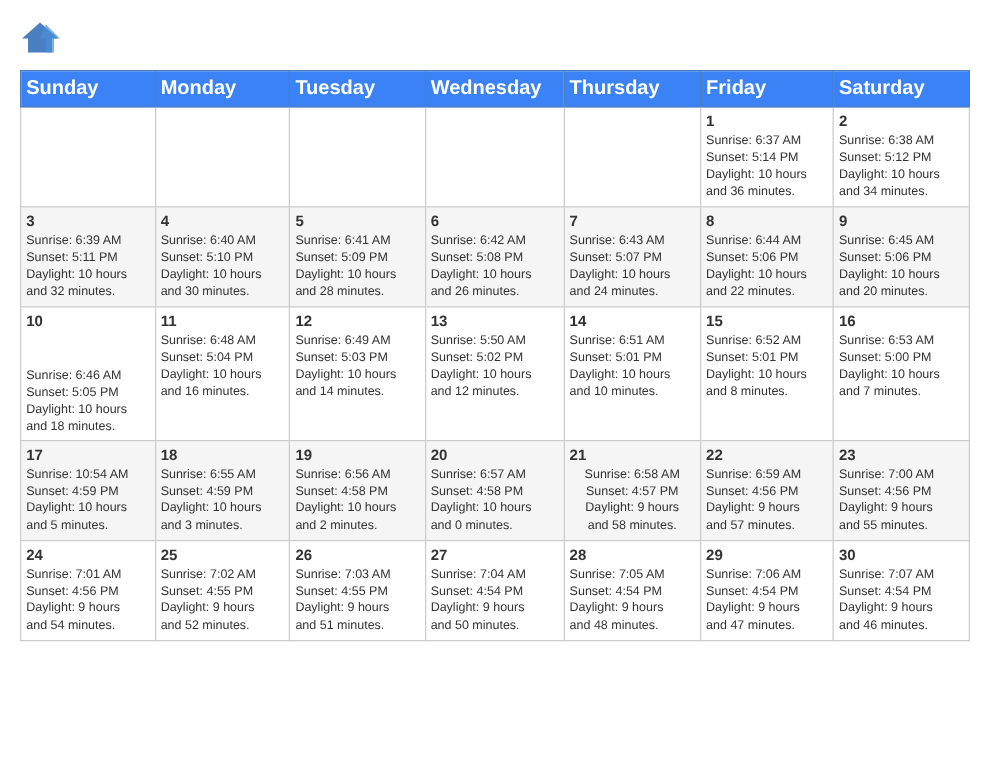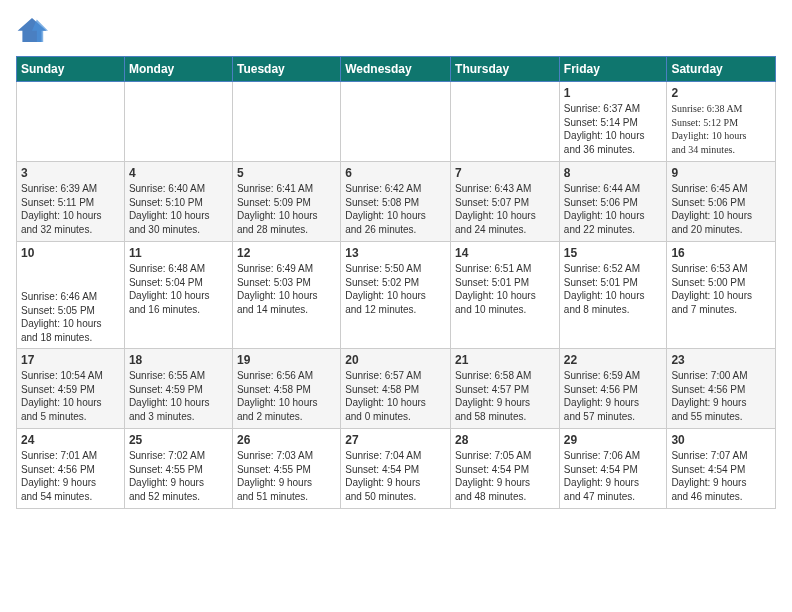--- a/index.html
+++ b/index.html
@@ -51,23 +51,23 @@
     }
     .location {
       font-size: 16px;
       color: #555;
     }
     table {
       width: 100%;
       border-collapse: collapse;
     }
     thead tr th {
-      background-color: #0f766e;
+      background-color: #3b82f6;
       color: #fff;
-      font-size: 12px;
+      font-size: 16px;
       font-weight: bold;
       padding: 5px 4px;
       text-align: left;
       border: 1px solid #4a7fc1;
     }
     tbody tr td {
       border: 1px solid #ccc;
       vertical-align: top;
       padding: 4px;
       font-size: 10px;
@@ -135,21 +135,21 @@
         <td class="empty-cell"></td>
         <td>
           <span class="day-num">1</span>
           <div class="day-info" style="white-space: pre-line;">Sunrise: 6:37 AM
 Sunset: 5:14 PM
 Daylight: 10 hours
 and 36 minutes.</div>
         </td>
         <td>
           <span class="day-num">2</span>
-          <div class="day-info" style="white-space: pre-line; font-family: Liberation Serif, serif;">Sunrise: 6:38 AM
+          <div class="day-info" style="white-space: pre-line;">Sunrise: 6:38 AM
 Sunset: 5:12 PM
 Daylight: 10 hours
 and 34 minutes.</div>
         </td>
       </tr>
       <tr>
         <td>
           <span class="day-num">3</span>
           <div class="day-info" style="white-space: pre-line;">Sunrise: 6:39 AM
 Sunset: 5:11 PM
@@ -274,21 +274,21 @@
         </td>
         <td>
           <span class="day-num">20</span>
           <div class="day-info" style="white-space: pre-line;">Sunrise: 6:57 AM
 Sunset: 4:58 PM
 Daylight: 10 hours
 and 0 minutes.</div>
         </td>
         <td>
           <span class="day-num">21</span>
-          <div class="day-info" style="white-space: pre-line;">Sunrise: 6:58 AM
+          <div class="day-info" style="white-space: pre-line; text-align: center;">Sunrise: 6:58 AM
 Sunset: 4:57 PM
 Daylight: 9 hours
 and 58 minutes.</div>
         </td>
         <td>
           <span class="day-num">22</span>
           <div class="day-info" style="white-space: pre-line;">Sunrise: 6:59 AM
 Sunset: 4:56 PM
 Daylight: 9 hours
 and 57 minutes.</div>

